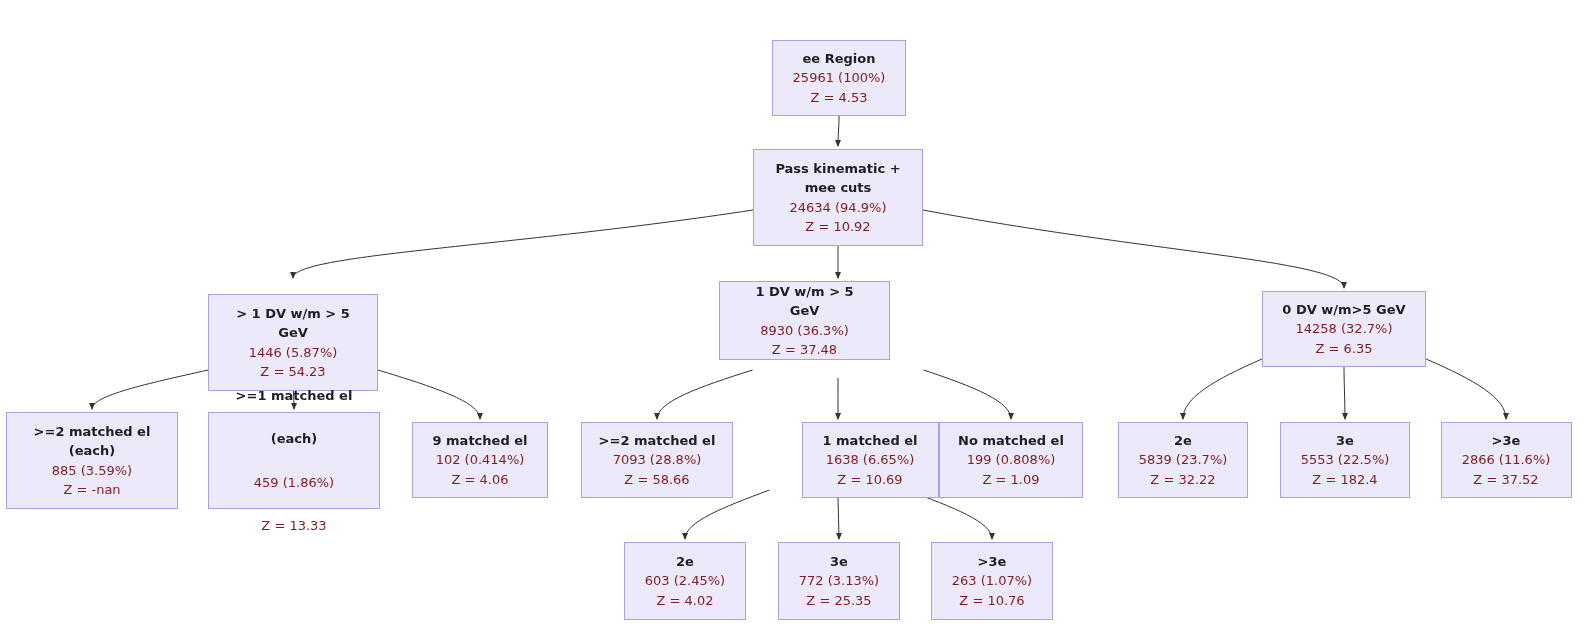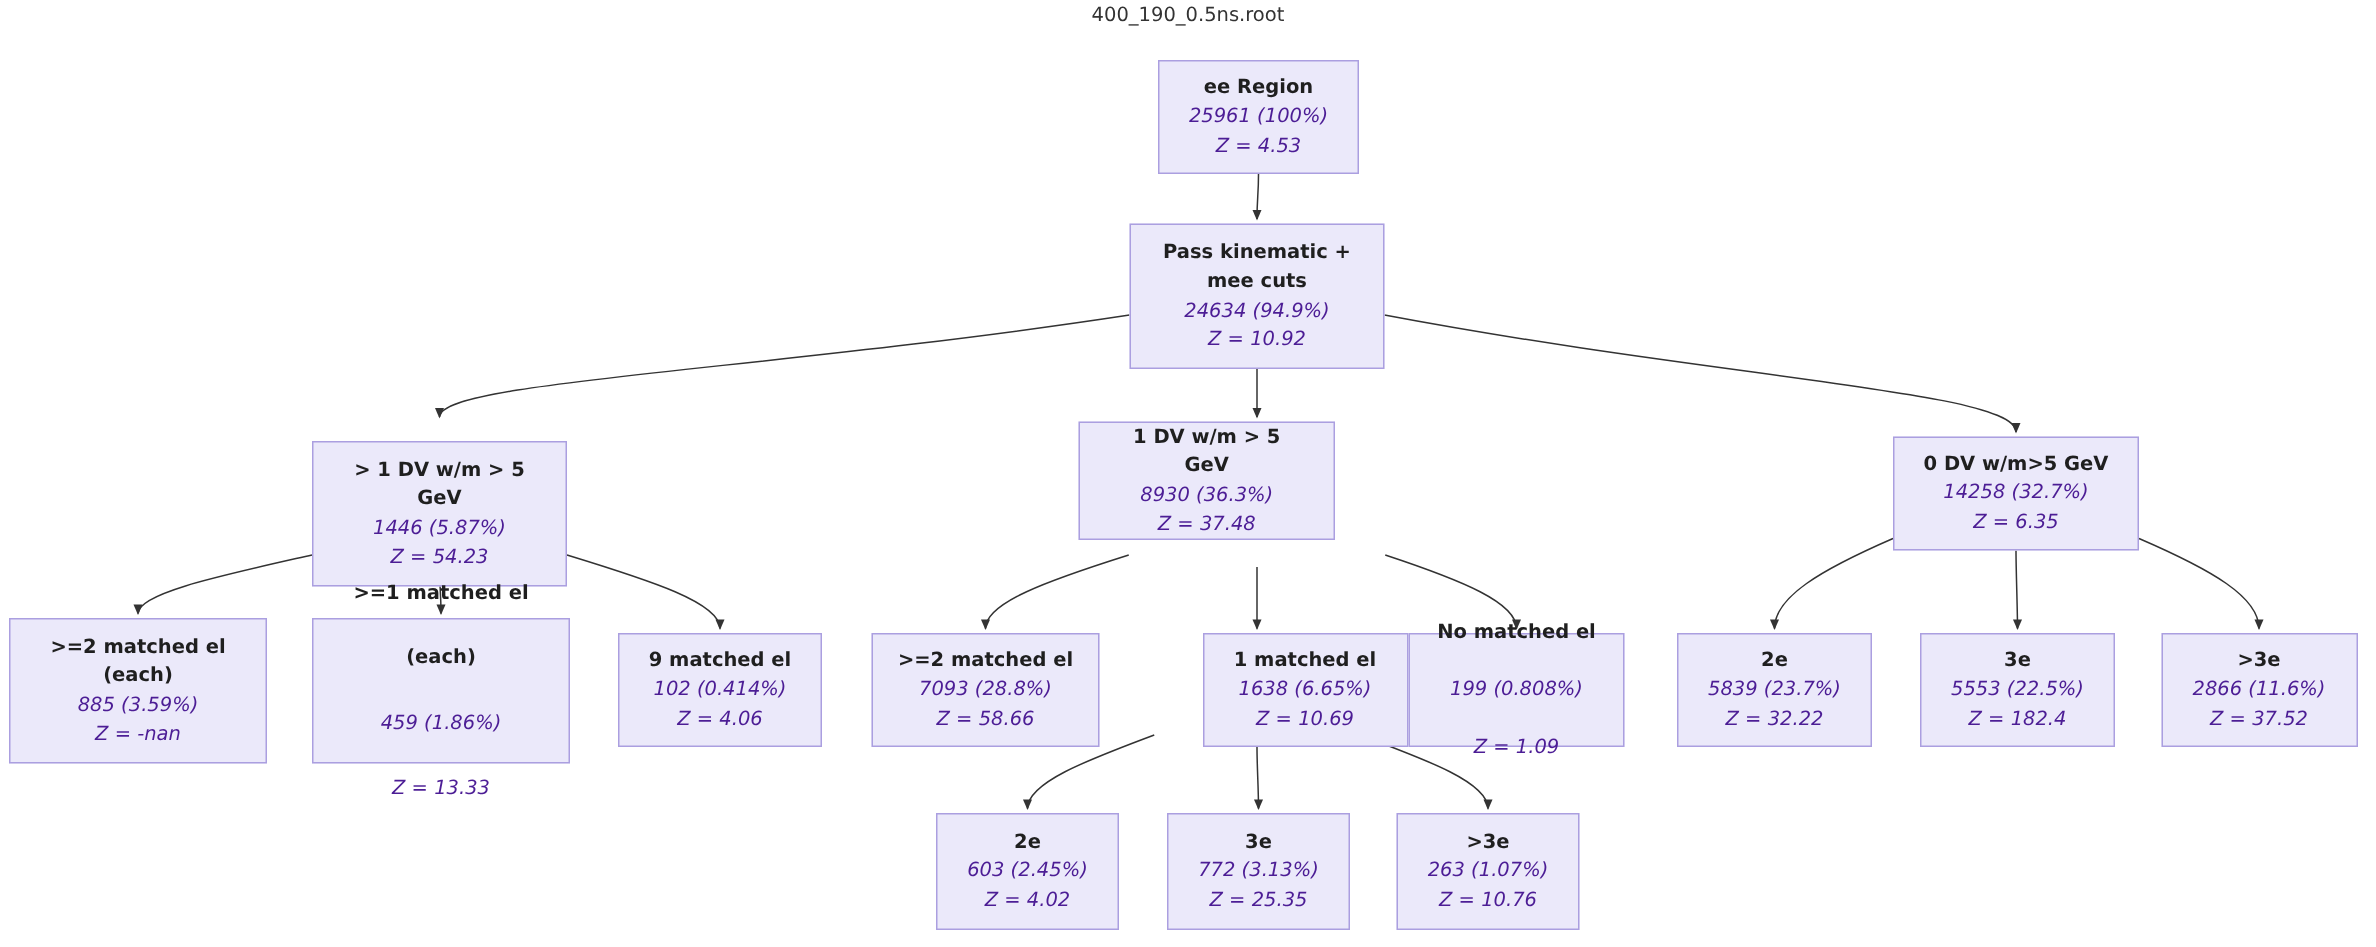--- a/index.html
+++ b/index.html
@@ -45,30 +45,28 @@
     line-height: 19.5px;
     padding: 2px 4px;
   }
   .node-title-line {
     font-weight: bold;
     color: #1f1f1f;
     white-space: nowrap;
     text-align: center;
   }
   .node-count, .node-z {
-    color: #4c1d95;
+    color: #7f1d1d;
     white-space: nowrap;
-    font-style: italic;
   }
 </style>
 </head>
 <body>
 
 <div id="canvas">
-  <div class="diagram-title">400_190_0.5ns.root</div>
   <svg id="edges">
     <defs>
       <marker id="arrowhead" markerWidth="9" markerHeight="8" refX="6.5" refY="3.5" orient="auto" markerUnits="userSpaceOnUse">
         <path d="M0.5,0.5 L7.5,3.5 L0.5,6.5 z" fill="#333333"></path>
       </marker>
     </defs>
     <g id="edge-group">
         <path d="M 839 116 C 839 130, 838 132, 838 146" fill="none" stroke="#333333" stroke-width="1" marker-end="url(#arrowhead)"></path>
         <path d="M 753 210 C 507.75 247.4, 293 254.2, 293 278" fill="none" stroke="#333333" stroke-width="1" marker-end="url(#arrowhead)"></path>
         <path d="M 838 246 C 838 260, 838 264, 838 278" fill="none" stroke="#333333" stroke-width="1" marker-end="url(#arrowhead)"></path>
@@ -136,21 +134,21 @@
       <div class="flow-node" style="left: 581px; top: 422px; width: 152px; height: 76px;">
         <div class="node-title-line">&gt;=2 matched el</div>
         <div class="node-count">7093 (28.8%)</div>
         <div class="node-z">Z = 58.66</div>
       </div>
       <div class="flow-node" style="left: 769.5px; top: 422px; width: 137px; height: 76px; margin-left: 32px;">
         <div class="node-title-line">1 matched el</div>
         <div class="node-count">1638 (6.65%)</div>
         <div class="node-z">Z = 10.69</div>
       </div>
-      <div class="flow-node" style="left: 939px; top: 422px; width: 144px; height: 76px; gap: 19px;">
+      <div class="flow-node" style="left: 939px; top: 422px; width: 144px; height: 76px;">
         <div class="node-title-line">No matched el</div>
         <div class="node-count">199 (0.808%)</div>
         <div class="node-z">Z = 1.09</div>
       </div>
       <div class="flow-node" style="left: 1118px; top: 422px; width: 130px; height: 76px;">
         <div class="node-title-line">2e</div>
         <div class="node-count">5839 (23.7%)</div>
         <div class="node-z">Z = 32.22</div>
       </div>
       <div class="flow-node" style="left: 1280px; top: 422px; width: 130px; height: 76px;">

